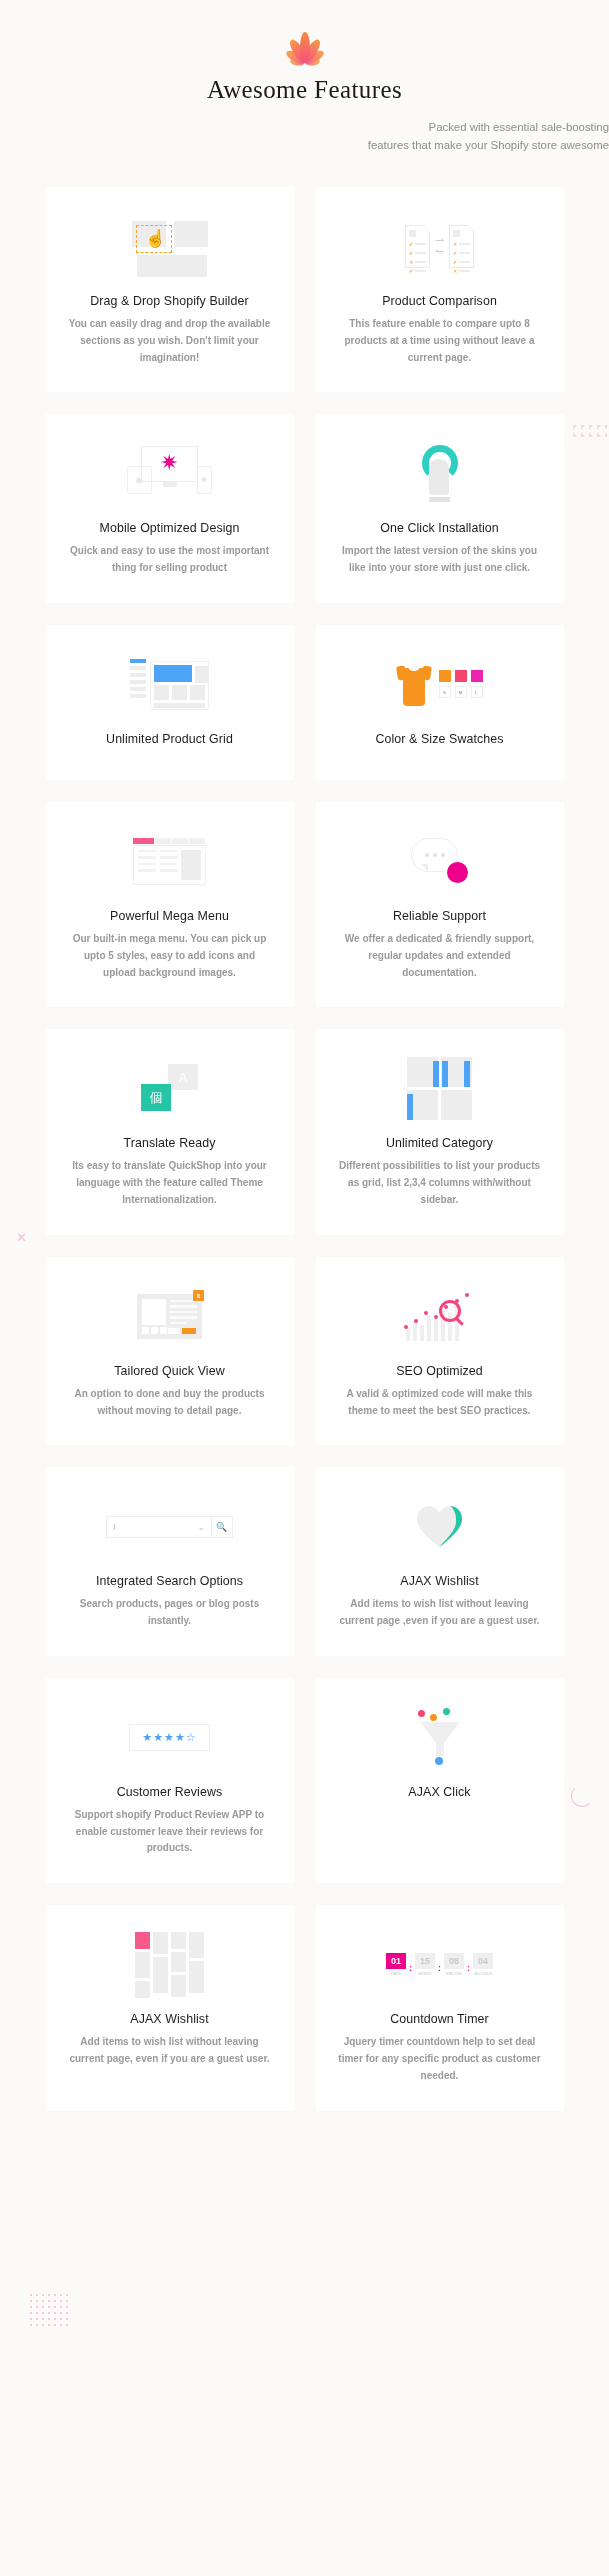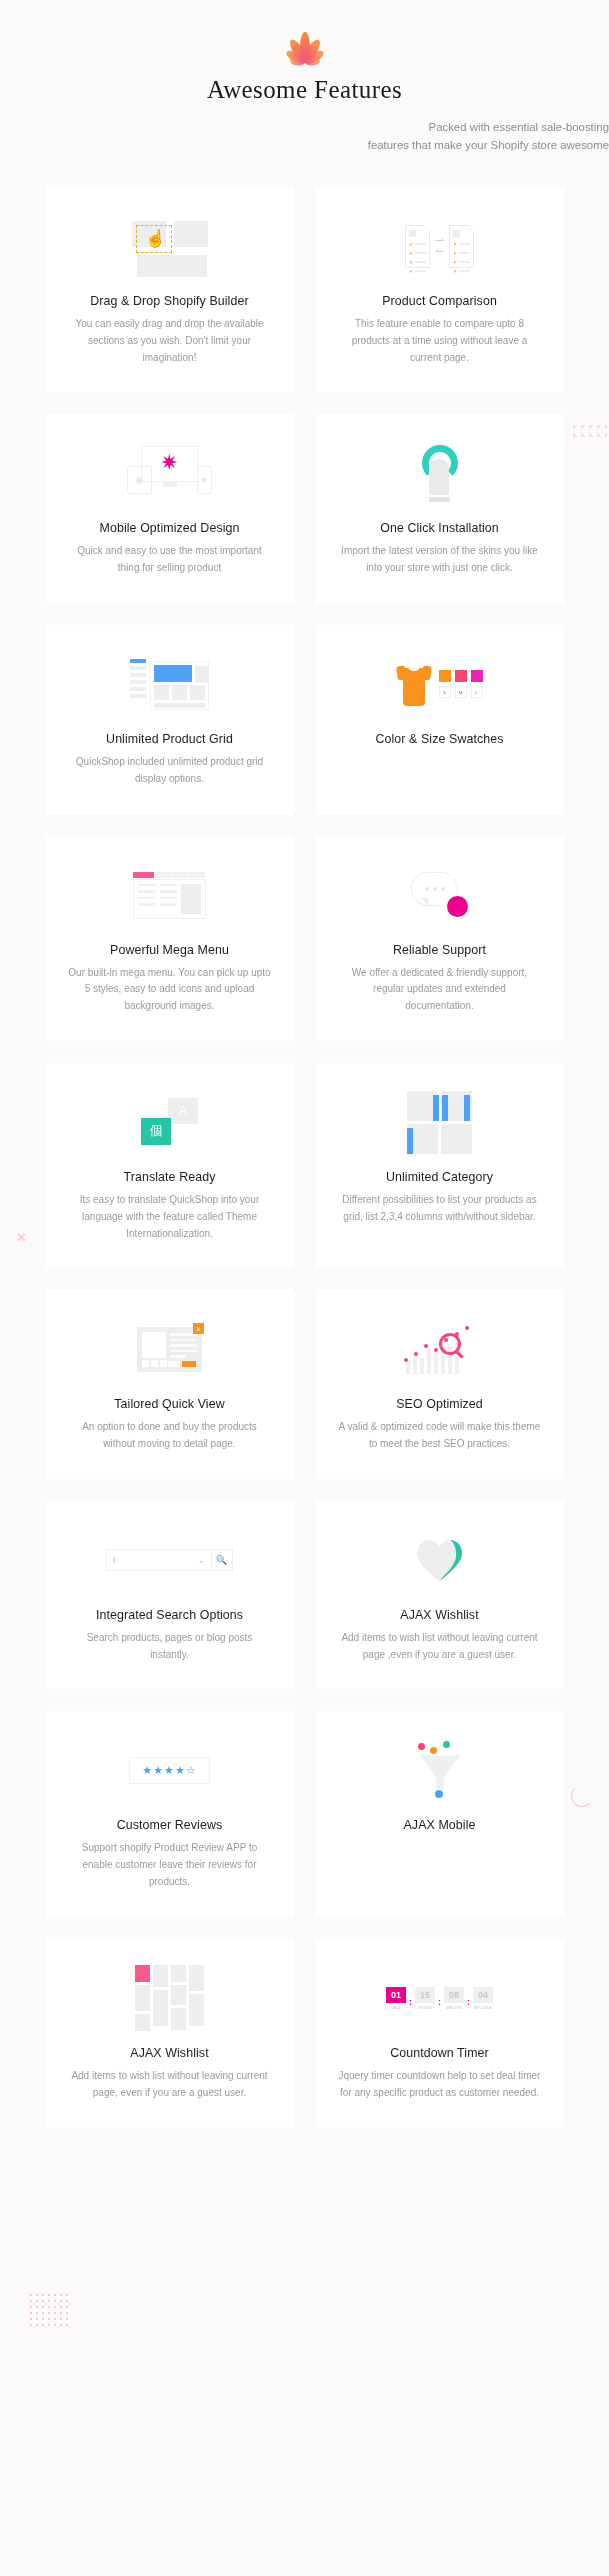--- a/index.html
+++ b/index.html
@@ -84,21 +84,21 @@
     font-size: 12.4px;
     color: #1d1d1d;
     font-weight: 400;
     margin-bottom: 8px;
     letter-spacing: 0.1px;
   }
   .card-desc {
     font-size: 10px;
     line-height: 1.68;
     color: #9a9a9a;
-    font-weight: 400;
+    font-weight: 700;
     max-width: 203px;
   }
 
   
   .deco { position: absolute; pointer-events: none; }
   .deco-zigzag {
     right: 2px; top: 425px; width: 34px; height: 12px;
     background:
       linear-gradient(135deg,#f7cdd9 3px,transparent 3px) 0 0/8px 6px repeat-x,
       linear-gradient(45deg,#f7cdd9 3px,transparent 3px) 0 6px/8px 6px repeat-x;
@@ -392,21 +392,20 @@
             <div class="cells">
                 <div></div>
                 <div></div>
                 <div></div>
               </div>
             <div class="foot"></div>
           </div>
         </div>
       </div>
       <div class="card-title">Unlimited Product Grid</div>
-      <div class="card-desc">QuickShop included unlimited product grid display options.</div>
     </div>
 
     <div class="card">
       <div class="icon-box">
         <div class="css-ic">
           <div class="shirt">
               <div class="sl l"></div>
               <div class="sl r"></div>
               <div class="body"></div>
               <div class="nk"></div>
@@ -593,21 +592,21 @@
       <div class="icon-box">
         <div class="af">
           <b style="left:8px;top:2px;width:7px;height:7px;background:#f8456f"></b>
           <b style="left:20px;top:6px;width:7px;height:7px;background:#f7941e"></b>
           <b style="left:33px;top:0;width:7px;height:7px;background:#25c5a5"></b>
           <div class="fun"></div>
             <div class="stem"></div>
           <b style="left:25px;top:49px;width:8px;height:8px;background:#4da3f5"></b>
         </div>
       </div>
-      <div class="card-title">AJAX Mobile</div>
+      <div class="card-title">AJAX Click</div>
     </div>
 
     <div class="card">
       <div class="icon-box">
         <div class="awg">
           <div class="col">
               <i class="pink" style="height:17px"></i>
               <i style="height:26px"></i>
               <i style="height:17px"></i>
             </div>

